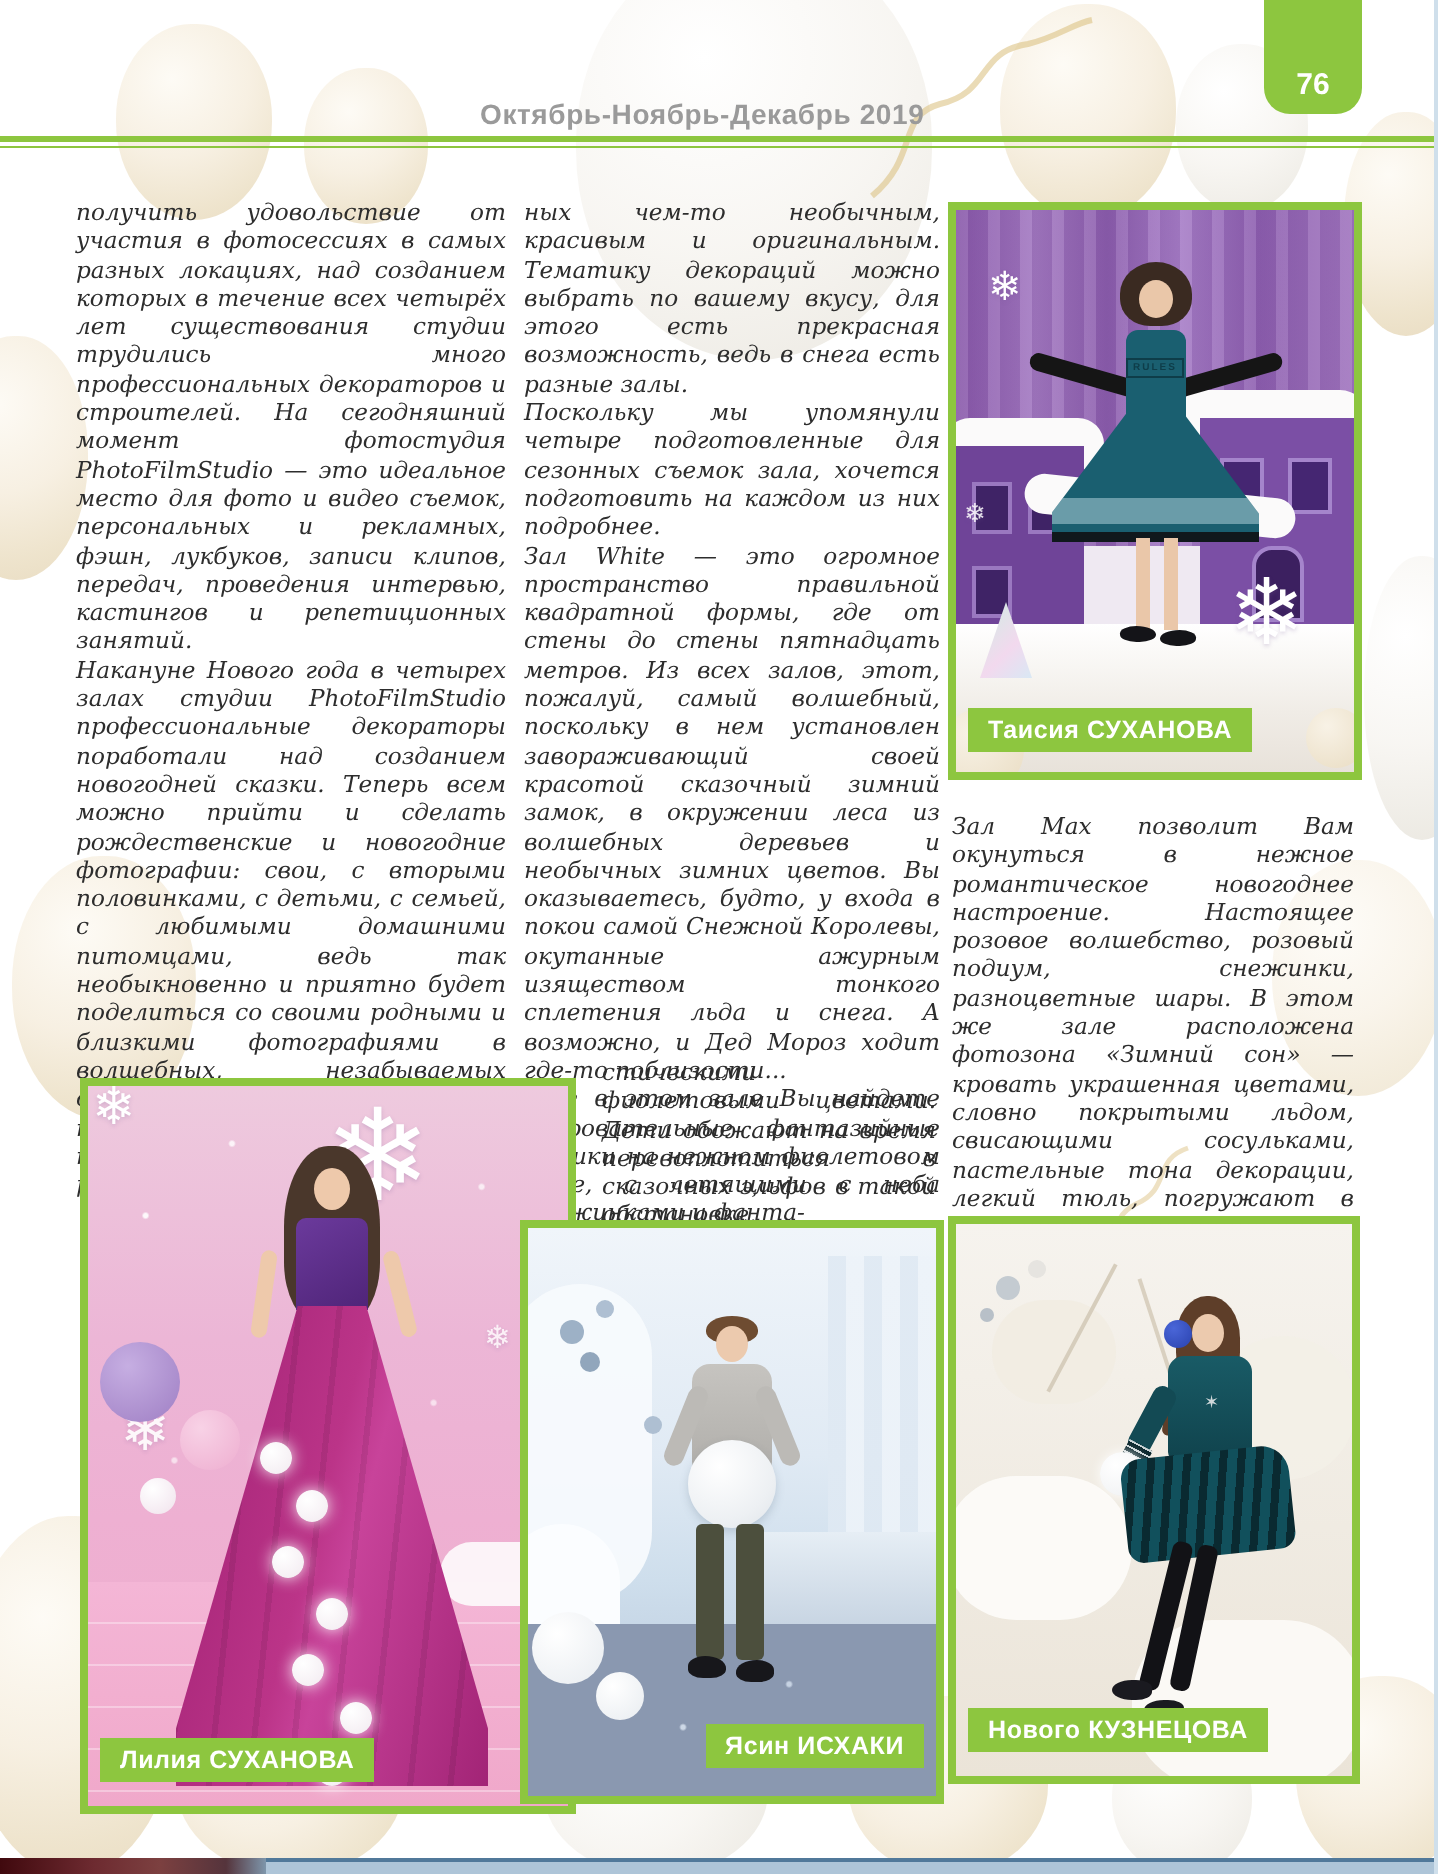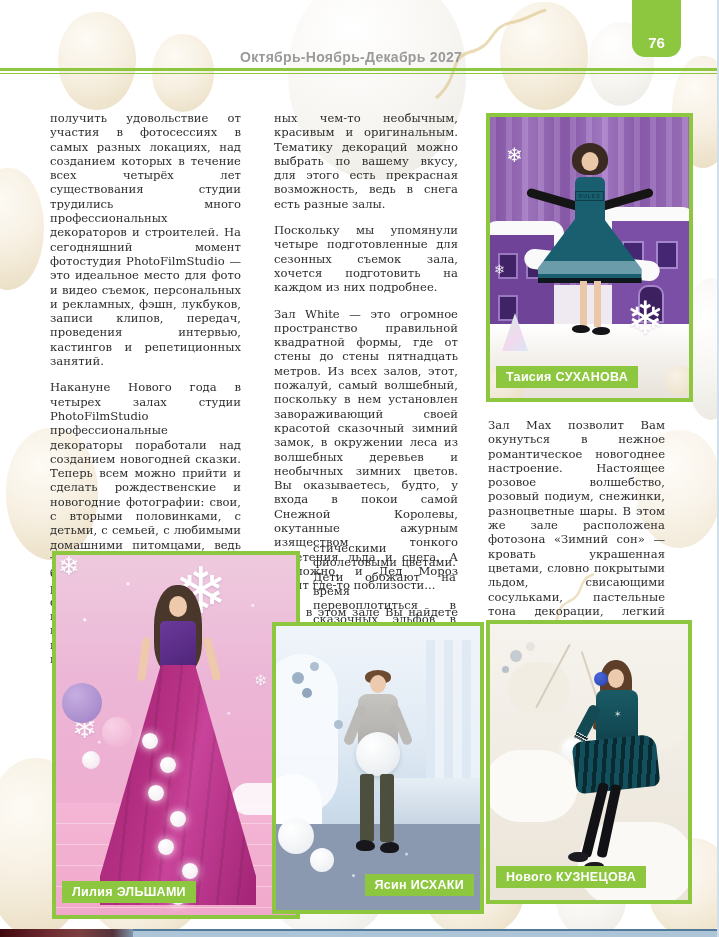--- a/index.html
+++ b/index.html
@@ -21,23 +21,23 @@
          border-radius:0 0 13px 13px;display:flex;align-items:flex-end;justify-content:center;
          padding-bottom:7px;box-sizing:border-box;z-index:4;}
   .page-tab span{font:700 15px/1 "Liberation Sans",sans-serif;color:#ffffff;}
   .rule{position:absolute;left:0;top:68px;width:719px;z-index:3;}
   .rule .thick{height:3px;background:#8dc63f;}
   .rule .gap{height:2px;}
   .rule .thin{height:1px;background:#8dc63f;}
   
   .col{position:absolute;z-index:1;font-size:11.6px;line-height:14.3px;color:#2d2d2d;
        text-align:justify;}
-  .col p{margin:12px;}
-  
-  .photo{position:absolute;border:4px solid #8dc63f;box-sizing:border-box;background:#fff;z-index:5;margin:16px;}
+  .col p{margin:0;font-style:italic;}
+  
+  .photo{position:absolute;border:4px solid #8dc63f;box-sizing:border-box;background:#fff;z-index:5;margin:4px;}
   .ph-inner{position:absolute;inset:0;overflow:hidden;}
   .caption{position:absolute;background:#8dc63f;color:#ffffff;
       font:700 12.5px/1 "Liberation Sans",sans-serif;padding:5px 10px;letter-spacing:.3px;z-index:3;}
   .sf{position:absolute;font-style:normal;color:#ffffff;text-shadow:0 1px 2px rgba(120,90,150,.25);line-height:1;}
   .sf::before{content:"\2744";}
   .star-pin{position:absolute;font-style:normal;color:#cfd8da;line-height:1;}
   .star-pin::before{content:"\2736";}
   .rules-tag{position:absolute;border:1px solid #0e3d49;color:#0e3d49;
       font:700 5px/1.2 "Liberation Sans",sans-serif;letter-spacing:1px;padding:1px 3px;}
   
@@ -71,21 +71,21 @@
     <div class="balloon white" style="left:556px;top:862px;width:70px;height:76px;"></div>
     <div class="balloon" style="left:648px;top:838px;width:86px;height:100px;"></div>
     <svg style="position:absolute;left:430px;top:8px;" width="120" height="100" viewBox="0 0 120 100">
       <path d="M6 90 C 30 70, 18 50, 40 44 C 66 38, 58 18, 84 14 C 100 10, 106 4, 116 2" fill="none" stroke="#d9bd7a" stroke-width="3" opacity="0.55"></path>
     </svg>
     <svg style="position:absolute;left:540px;top:570px;" width="60" height="70" viewBox="0 0 60 70">
       <path d="M8 66 C 22 54, 12 40, 28 32 C 46 24, 36 10, 54 4" fill="none" stroke="#d9bd7a" stroke-width="2.5" opacity="0.45"></path>
     </svg>
   </div>
 
-  <div class="issue">Октябрь-Ноябрь-Декабрь 2027</div>
+  <div class="issue">Октябрь-Ноябрь-Декабрь 2019</div>
   <div class="page-tab">
     <span>76</span>
   </div>
   <div class="rule">
     <div class="thick"></div>
     <div class="gap"></div>
     <div class="thin"></div>
   </div>
 
   <div class="col" style="left:38px;top:99px;width:215px;">
@@ -185,21 +185,21 @@
              clip-path:polygon(39% 0,61% 0,100% 88%,100% 100%,0 100%,0 88%);"></div>
         <div class="abs" style="left:34px;top:148px;width:16px;height:16px;border-radius:50%;background:radial-gradient(circle at 35% 30%,#ffffff,#f2eaf0);box-shadow:0 0 8px rgba(255,255,255,.95);"></div>
         <div class="abs" style="left:52px;top:172px;width:16px;height:16px;border-radius:50%;background:radial-gradient(circle at 35% 30%,#ffffff,#f2eaf0);box-shadow:0 0 8px rgba(255,255,255,.95);"></div>
         <div class="abs" style="left:40px;top:200px;width:16px;height:16px;border-radius:50%;background:radial-gradient(circle at 35% 30%,#ffffff,#f2eaf0);box-shadow:0 0 8px rgba(255,255,255,.95);"></div>
         <div class="abs" style="left:62px;top:226px;width:16px;height:16px;border-radius:50%;background:radial-gradient(circle at 35% 30%,#ffffff,#f2eaf0);box-shadow:0 0 8px rgba(255,255,255,.95);"></div>
         <div class="abs" style="left:50px;top:254px;width:16px;height:16px;border-radius:50%;background:radial-gradient(circle at 35% 30%,#ffffff,#f2eaf0);box-shadow:0 0 8px rgba(255,255,255,.95);"></div>
         <div class="abs" style="left:74px;top:278px;width:16px;height:16px;border-radius:50%;background:radial-gradient(circle at 35% 30%,#ffffff,#f2eaf0);box-shadow:0 0 8px rgba(255,255,255,.95);"></div>
         <div class="abs" style="left:62px;top:304px;width:16px;height:16px;border-radius:50%;background:radial-gradient(circle at 35% 30%,#ffffff,#f2eaf0);box-shadow:0 0 8px rgba(255,255,255,.95);"></div>
       </div>
     </div>
-    <figcaption class="caption" style="left:6px;bottom:12px;">Лилия ЭЛЬШАМИ</figcaption>
+    <figcaption class="caption" style="left:6px;bottom:12px;">Лилия СУХАНОВА</figcaption>
   </figure>
 
   <figure class="photo" style="left:256px;top:606px;width:212px;height:292px;">
     <div class="ph-inner" style="background:linear-gradient(180deg,#f0f5fa 0%,#e0eaf4 40%,#cedeec 62%,#c6d6e6 72%);">
       <div class="abs" style="left:-10px;top:28px;width:72px;height:160px;background:#f7fafd;border-radius:40px;opacity:.95;"></div>
       <div class="abs" style="left:-12px;top:148px;width:58px;height:82px;background:#fbfdff;border-radius:30px;"></div>
       <div class="abs" style="left:16px;top:46px;width:12px;height:12px;border-radius:50%;background:#9db1c6;"></div>
       <div class="abs" style="left:34px;top:36px;width:9px;height:9px;border-radius:50%;background:#aebfd2;"></div>
       <div class="abs" style="left:26px;top:62px;width:10px;height:10px;border-radius:50%;background:#91a6bc;"></div>
       <div class="abs" style="left:58px;top:94px;width:9px;height:9px;border-radius:50%;background:#aebfd2;"></div>

